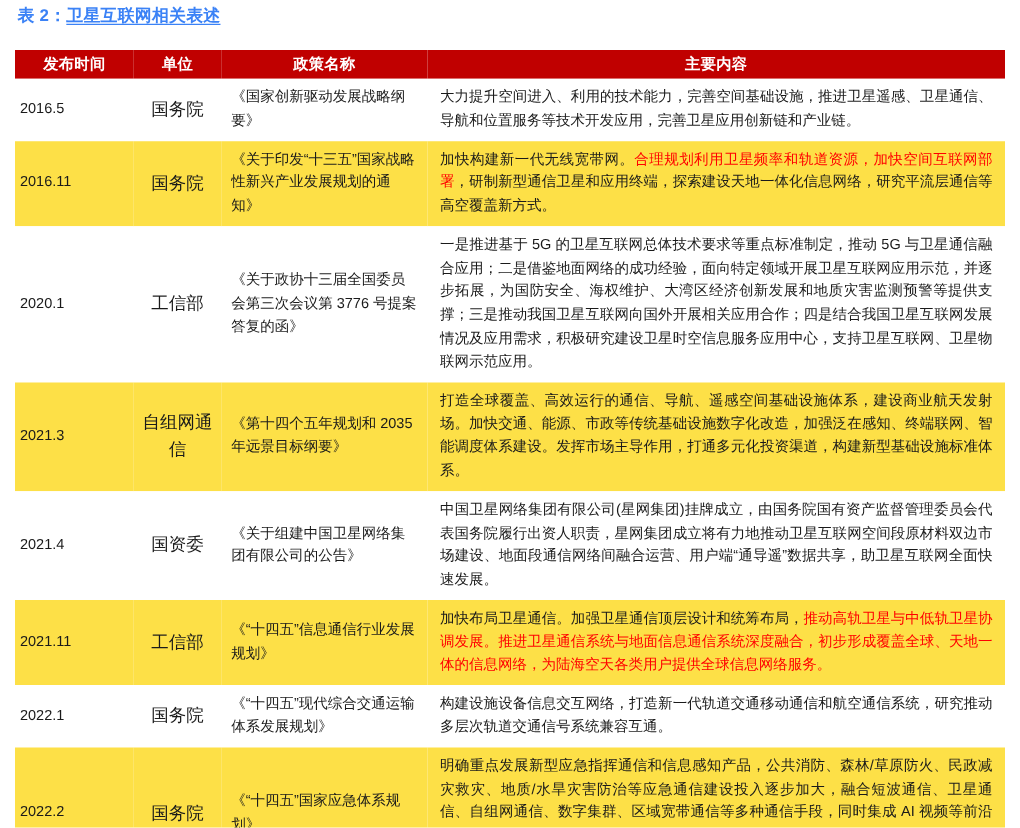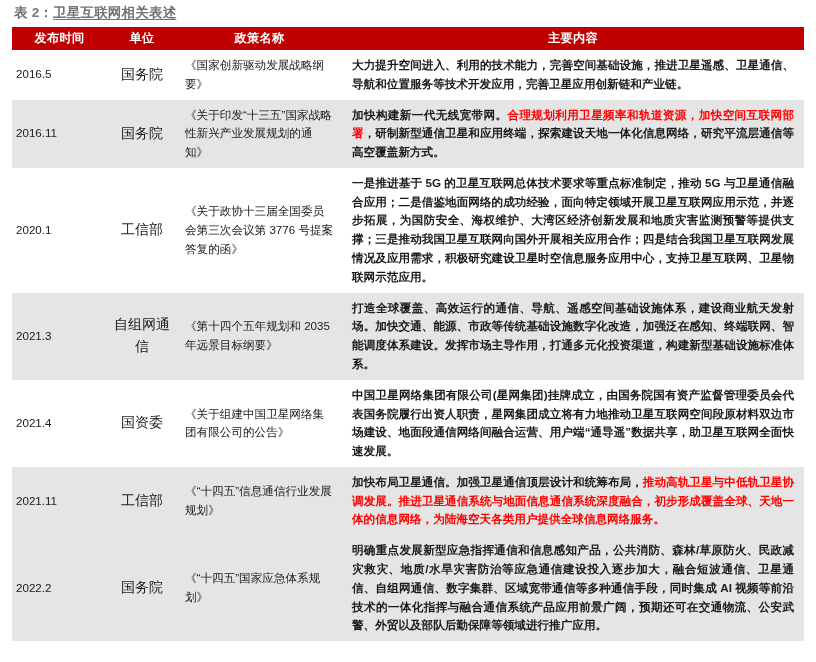--- a/index.html
+++ b/index.html
@@ -18,23 +18,23 @@
   .figure {
     width: 816px;
     box-sizing: border-box;
     padding: 0 12px;
   }
 
   
   .fig-title {
     font-size: 13.5px;
     font-weight: bold;
-    color: #737373;
+    color: #3b82f6;
     letter-spacing: 0.2px;
-    padding: 4px 0 5px 2px;
+    padding: 4px 0 18px 2px;
     white-space: nowrap;
   }
   .fig-title .t-label { }
   .fig-title .t-name {
     text-decoration: underline;
     text-underline-offset: 2px;
   }
 
   
   table.policy-table {
@@ -59,21 +59,21 @@
     margin-left: 26px;
   }
 
   tbody td {
     padding: 6px 4px;
     vertical-align: middle;
     line-height: 1.62;
     border: none;
   }
   tbody tr.shade td {
-    background: #e5e5e5;
+    background: #fde047;
   }
   tbody tr.plain td {
     background: #ffffff;
   }
 
   td.c-date {
     text-align: left;
     white-space: nowrap;
     font-size: 11.6px;
   }
@@ -92,21 +92,20 @@
   td.c-content {
     text-align: justify;
     text-justify: inter-ideograph;
     font-size: 11.6px;
     line-height: 1.62;
     padding-left: 10px;
     padding-right: 10px;
   }
   td.c-content .ind {
     display: inline;
-    font-weight: bold;
   }
 
   .hl {
     color: #FF0000;
   }
 </style>
 </head>
 <body>
 
 <div class="figure">
@@ -160,20 +159,26 @@
           <td class="c-unit">国资委</td>
           <td class="c-policy">《关于组建中国卫星网络集团有限公司的公告》</td>
           <td class="c-content"><span class="ind">中国卫星网络集团有限公司(星网集团)挂牌成立，由国务院国有资产监督管理委员会代表国务院履行出资人职责，星网集团成立将有力地推动卫星互联网空间段原材料双边市场建设、地面段通信网络间融合运营、用户端“通导遥”数据共享，助卫星互联网全面快速发展。</span></td>
         </tr>
         <tr class="shade">
           <td class="c-date">2021.11</td>
           <td class="c-unit">工信部</td>
           <td class="c-policy">《“十四五”信息通信行业发展规划》</td>
           <td class="c-content"><span class="ind">加快布局卫星通信。加强卫星通信顶层设计和统筹布局，</span><span class="hl ind">推动高轨卫星与中低轨卫星协调发展。推进卫星通信系统与地面信息通信系统深度融合，初步形成覆盖全球、天地一体的信息网络，为陆海空天各类用户提供全球信息网络服务。</span></td>
         </tr>
+        <tr class="plain">
+          <td class="c-date">2022.1</td>
+          <td class="c-unit">国务院</td>
+          <td class="c-policy">《“十四五”现代综合交通运输体系发展规划》</td>
+          <td class="c-content"><span class="ind">构建设施设备信息交互网络，打造新一代轨道交通移动通信和航空通信系统，研究推动多层次轨道交通信号系统兼容互通。</span></td>
+        </tr>
         <tr class="shade">
           <td class="c-date">2022.2</td>
           <td class="c-unit">国务院</td>
           <td class="c-policy">《“十四五”国家应急体系规划》</td>
           <td class="c-content"><span class="ind">明确重点发展新型应急指挥通信和信息感知产品，公共消防、森林/草原防火、民政减灾救灾、地质/水旱灾害防治等应急通信建设投入逐步加大，融合短波通信、卫星通信、自组网通信、数字集群、区域宽带通信等多种通信手段，同时集成 AI 视频等前沿技术的一体化指挥与融合通信系统产品应用前景广阔，预期还可在交通物流、公安武警、外贸以及部队后勤保障等领域进行推广应用。</span></td>
         </tr>
       </tbody>
   </table>
 
 </div>

